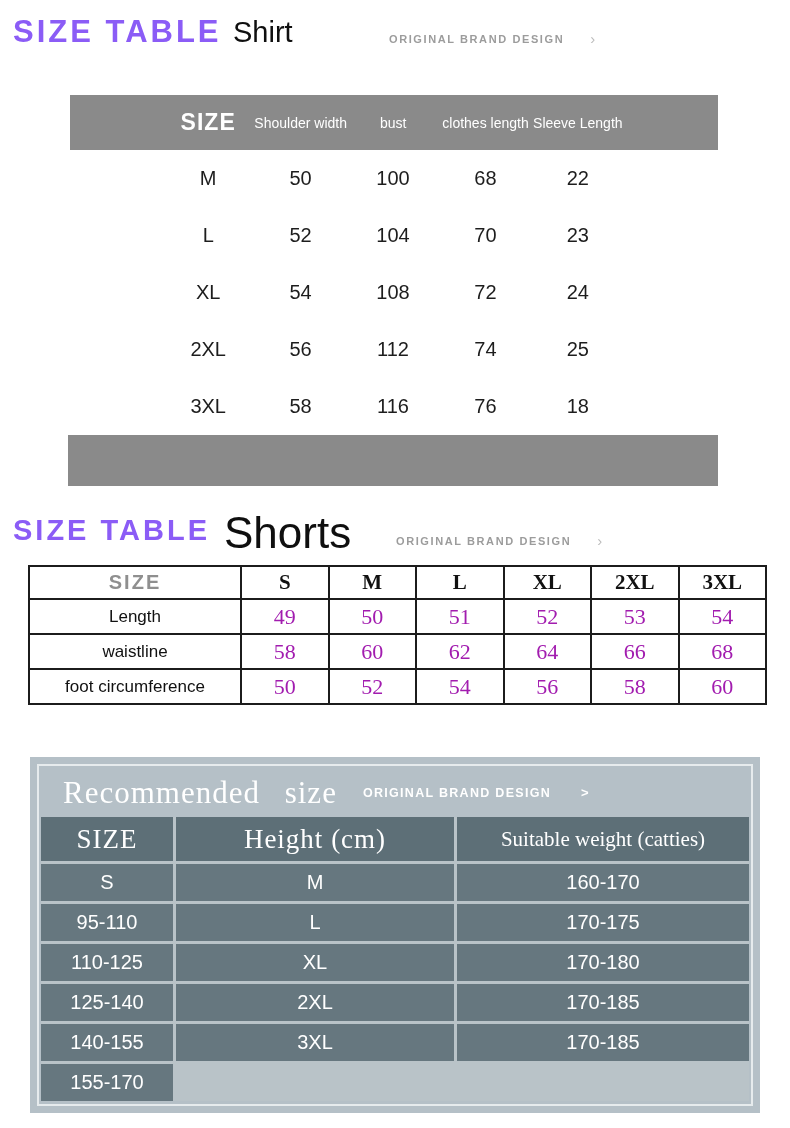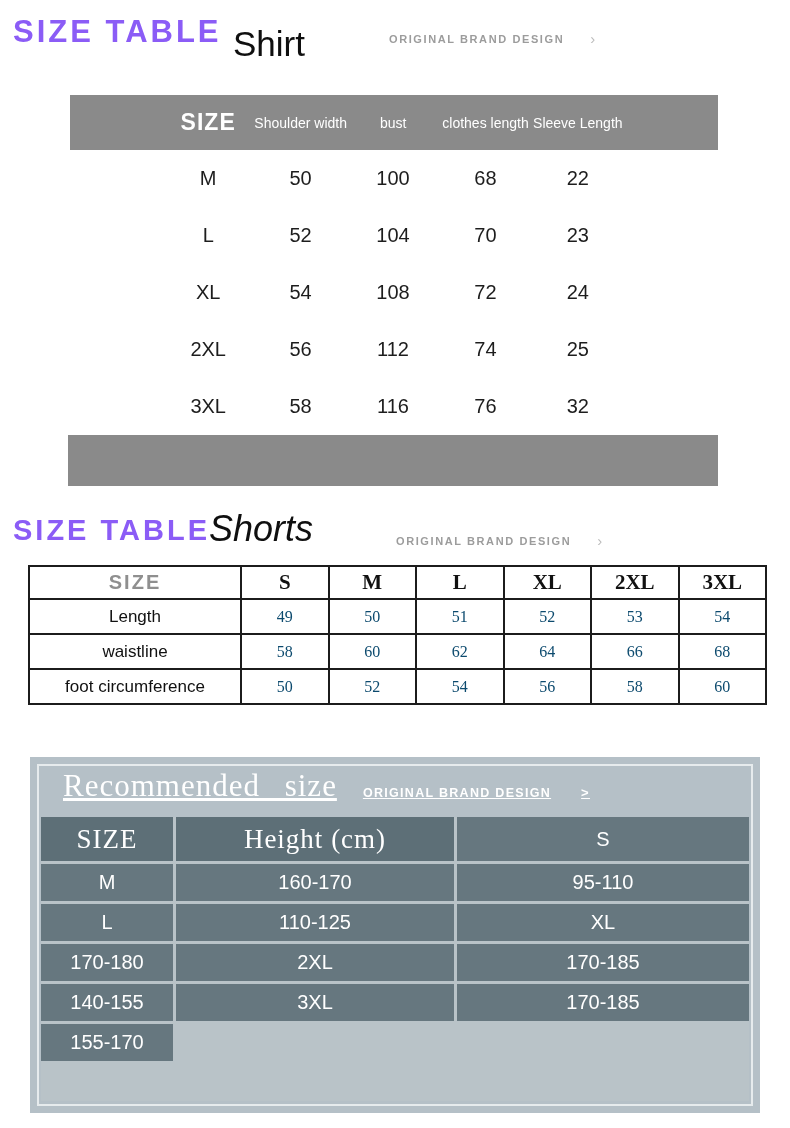--- a/index.html
+++ b/index.html
@@ -5,22 +5,22 @@
   html,body{margin:0;padding:0;}
   body{width:790px;height:1128px;position:relative;background:#ffffff;
        font-family:"Liberation Sans",sans-serif;overflow:hidden;}
   .abs{position:absolute;}
 
   
   .gray-title{font-weight:bold;color:#8b5cf6;letter-spacing:3px;white-space:nowrap;}
   #shirt-title{left:13px;top:14px;font-size:31px;}
   #shorts-title{left:13px;top:514px;font-size:29px;}
   .black-sub{color:#0f0f0f;font-weight:500;white-space:nowrap;}
-  #shirt-sub{left:233px;top:24px;font-size:35px;}
-  #shorts-sub{left:209px;top:508px;font-size:36px;font-style:italic;}
+  #shirt-sub{left:233px;top:16px;font-size:29px;}
+  #shorts-sub{left:224px;top:508px;font-size:44px;}
   .brand{display:flex;align-items:center;gap:26px;font-size:11px;font-weight:bold;
          color:#9c9c9c;letter-spacing:1.6px;white-space:nowrap;cursor:pointer;}
   .brand .chev{font-size:15px;color:#bcbcbc;font-weight:400;letter-spacing:0;}
   #shirt-brand{left:389px;top:30px;}
   #shorts-brand{left:396px;top:532px;}
 
   
   .shirt-grid{display:grid;grid-template-columns:repeat(5,1fr);align-items:center;
               justify-items:center;padding:0 94px 0 92px;box-sizing:border-box;}
   #shirt-bar{left:70px;top:95px;width:648px;height:55px;background:#8a8a8a;color:#ffffff;}
@@ -33,27 +33,27 @@
   
   #shorts-table{left:28px;top:565px;width:737px;border-collapse:collapse;table-layout:fixed;}
   #shorts-table th,#shorts-table td{border:2px solid #1c1c1c;text-align:center;
       padding:0;vertical-align:middle;background:#ffffff;}
   #shorts-table thead th{height:31px;}
   #shorts-table tbody td{height:33px;}
   #shorts-table .corner{color:#8f8f8f;font-weight:bold;font-size:20px;letter-spacing:2px;
       font-family:"Liberation Sans",sans-serif;}
   #shorts-table .size-h{font-family:"Liberation Serif",serif;font-size:21px;color:#111;}
   #shorts-table .row-label{font-family:"Liberation Sans",sans-serif;font-size:17px;color:#111;}
-  #shorts-table .num{font-family:"Liberation Serif",serif;font-size:16px;color:#0c4a6e;}
+  #shorts-table .num{font-family:"Liberation Serif",serif;font-size:22px;color:#a21caf;}
 
   
   #rec-panel{left:30px;top:757px;width:730px;height:356px;background:#b5c0c7;
       box-sizing:border-box;padding:7px;}
   #rec-inner{height:100%;border:2px solid #e6ebed;box-sizing:border-box;padding:2px;}
-  #rec-title-row{height:49px;display:flex;padding-left:22px;color:#ffffff;text-decoration:underline;}
+  #rec-title-row{height:49px;display:flex;align-items:center;padding-left:22px;color:#ffffff;}
   #rec-title{font-family:"Liberation Serif",serif;font-size:31px;letter-spacing:1px;
       word-spacing:16px;white-space:nowrap;}
   #rec-brand{display:flex;align-items:center;gap:30px;margin-left:26px;font-size:12.5px;
       font-weight:bold;letter-spacing:1.3px;color:#ffffff;white-space:nowrap;cursor:pointer;}
   #rec-brand .chev{font-size:13px;font-weight:bold;}
   #rec-table{display:grid;grid-template-columns:132px 278px 1fr;
       grid-template-rows:44px repeat(6,37px);gap:3px;background:#b9c3c8;}
   .rc{display:flex;align-items:center;justify-content:center;color:#ffffff;
       background:#66777f;white-space:nowrap;}
   .rc.head{background:#5d6f77;font-family:"Liberation Serif",serif;}
@@ -105,21 +105,21 @@
       <span>56</span>
       <span>112</span>
       <span>74</span>
       <span>25</span>
     </div>
     <div class="shirt-grid shirt-row">
       <span>3XL</span>
       <span>58</span>
       <span>116</span>
       <span>76</span>
-      <span>32</span>
+      <span>18</span>
     </div>
   </div>
 <div class="abs" id="shirt-bottom"></div>
 
 <div class="abs gray-title" id="shorts-title">SIZE TABLE</div>
 <div class="abs black-sub" id="shorts-sub">Shorts</div>
 <div class="abs brand" id="shorts-brand">
   <span>ORIGINAL BRAND DESIGN</span>
   <span class="chev">›</span>
 </div>
@@ -181,28 +181,31 @@
     <div id="rec-title-row">
       <span id="rec-title">Recommended size</span>
       <span id="rec-brand">
         <span>ORIGINAL BRAND DESIGN</span>
         <span class="chev">&gt;</span>
       </span>
     </div>
     <div id="rec-table">
         <div class="rc head big">SIZE</div>
         <div class="rc head big">Height (cm)</div>
+        <div class="rc head small">Suitable weight (catties)</div>
         <div class="rc data">S</div>
         <div class="rc data">M</div>
         <div class="rc data">160-170</div>
         <div class="rc data">95-110</div>
         <div class="rc data">L</div>
+        <div class="rc data">170-175</div>
         <div class="rc data">110-125</div>
         <div class="rc data">XL</div>
         <div class="rc data">170-180</div>
+        <div class="rc data">125-140</div>
         <div class="rc data">2XL</div>
         <div class="rc data">170-185</div>
         <div class="rc data">140-155</div>
         <div class="rc data">3XL</div>
         <div class="rc data">170-185</div>
         <div class="rc data">155-170</div>
       </div>
   </div>
 </div>
 

